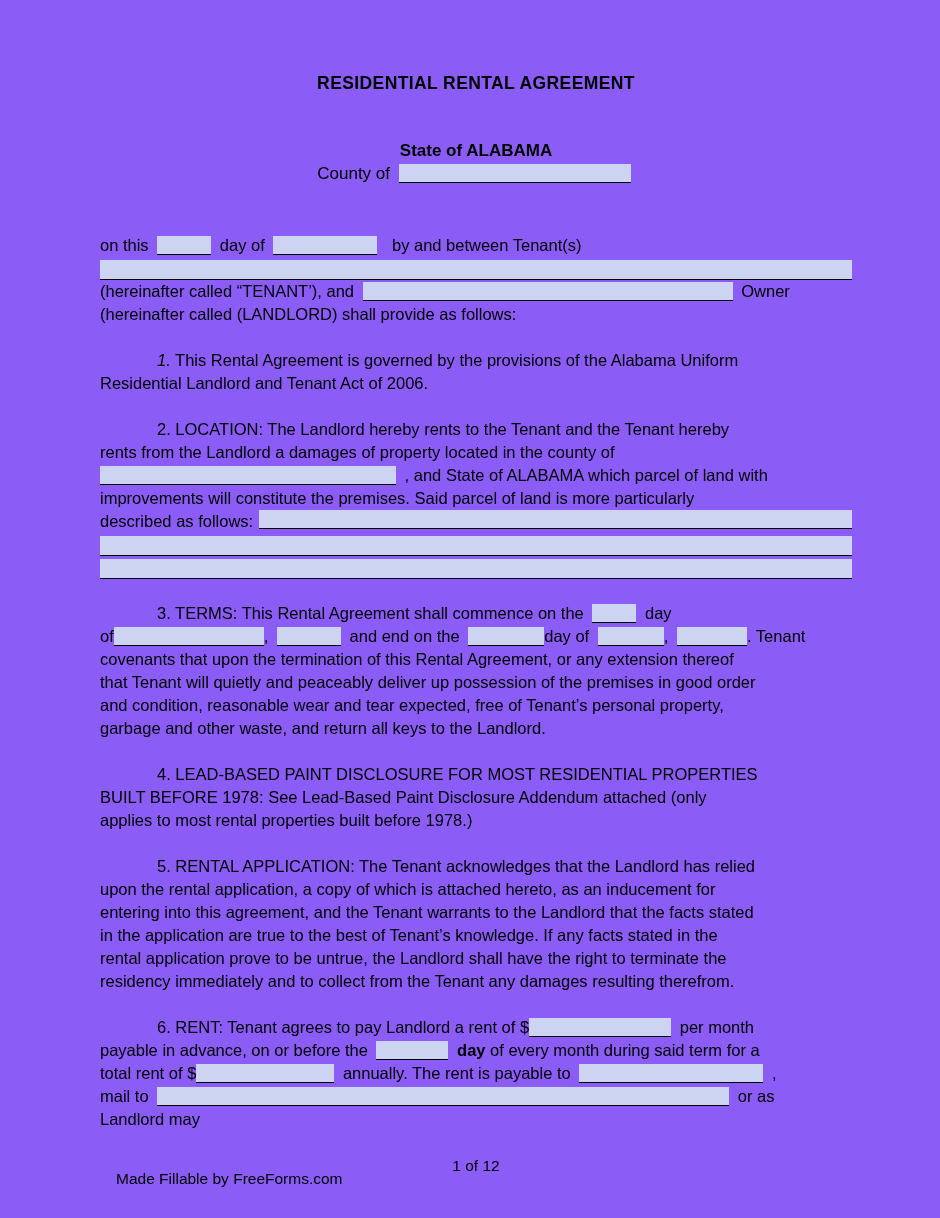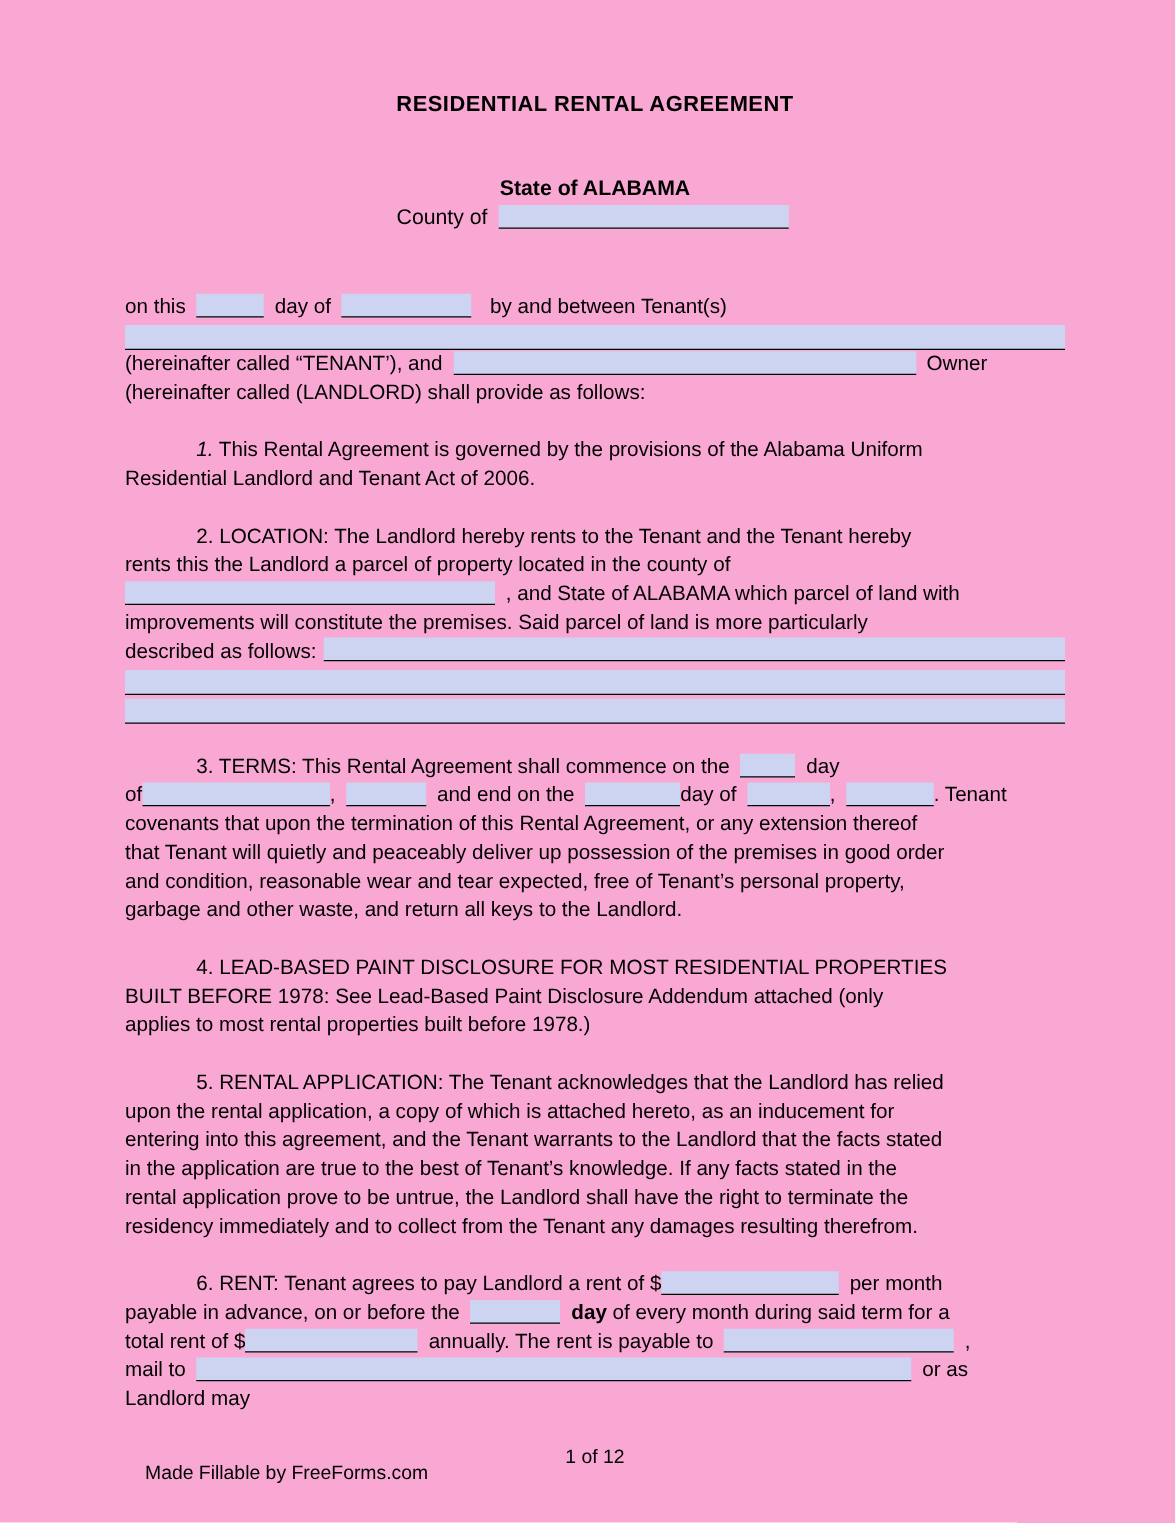--- a/index.html
+++ b/index.html
@@ -3,21 +3,21 @@
 <meta charset="utf-8">
 <style>
   :root { --field-fill:#cdd4f2; }
   * { box-sizing:border-box; }
   html,body { margin:0; padding:0; background:#ffffff; }
   .page {
     position:relative;
     width:940px; height:1218px;
     margin:0 auto;
     padding:72px 88px 0 100px;
-    background:#f9a8d4;
+    background:#8b5cf6;
     font-family:"Liberation Sans","DejaVu Sans",sans-serif;
     font-size:16.5px; line-height:23px; color:#000;
     overflow:hidden;
   }
   .title {
     margin:0 0 44px; text-align:center;
     font-size:17.5px; font-weight:700; letter-spacing:.4px;
   }
   .center-head { text-align:center; font-weight:700; font-size:17px; }
   .county-row { text-align:center; font-weight:400; font-size:17px; margin-bottom:49px; }
@@ -85,21 +85,21 @@
     <div class="line">
       <span>Residential Landlord and Tenant Act of 2006.</span>
     </div>
   </div>
 
   <div class="pblock">
     <div class="line ind">
       <span>2. LOCATION: The Landlord hereby rents to the Tenant and the Tenant hereby</span>
     </div>
     <div class="line">
-      <span>rents this the Landlord a parcel of property located in the county of</span>
+      <span>rents from the Landlord a damages of property located in the county of</span>
     </div>
     <div class="line">
       <span class="field ul tl" style="width:296px"></span>
       <span class="tl">, and State of ALABAMA which parcel of land with</span>
     </div>
     <div class="line">
       <span>improvements will constitute the premises. Said parcel of land is more particularly</span>
     </div>
     <div class="flexline">
       <span>described as follows:</span>

